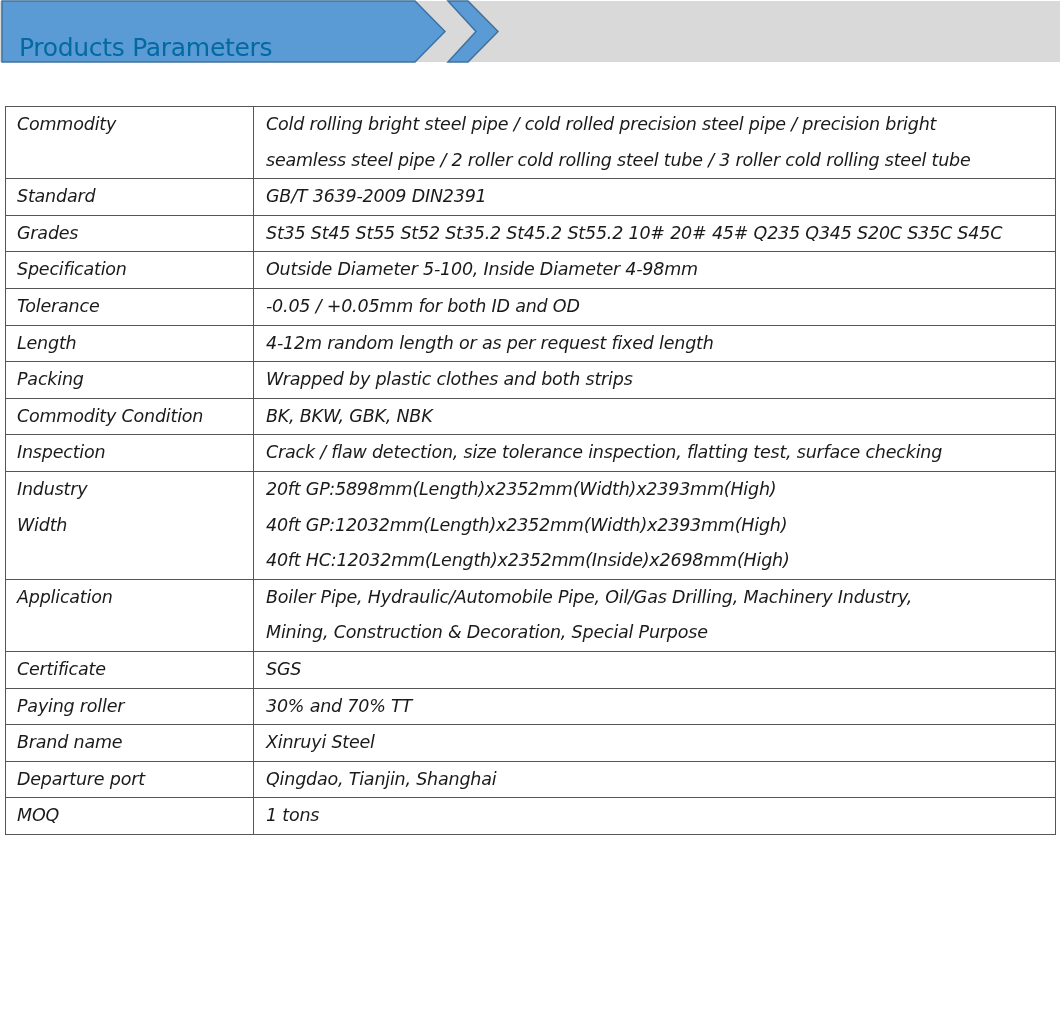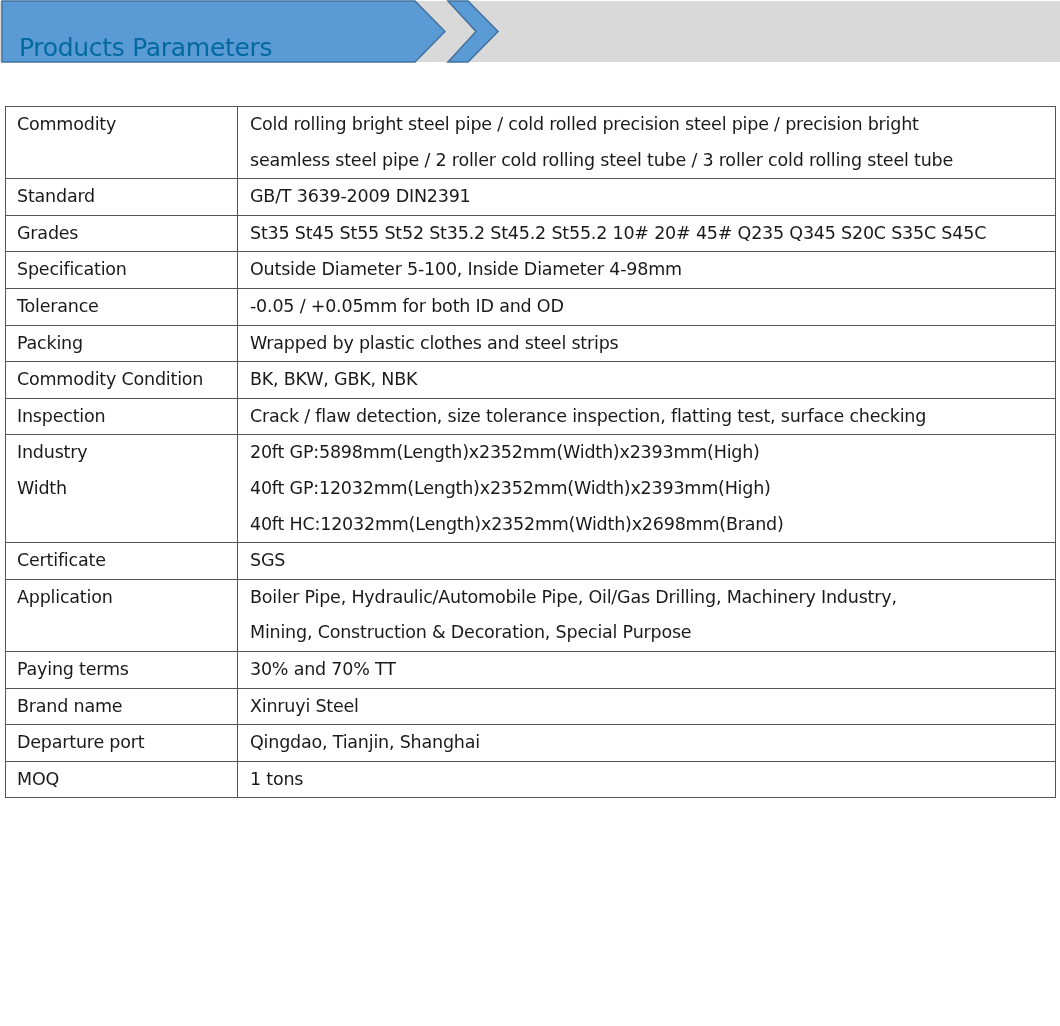--- a/index.html
+++ b/index.html
@@ -44,25 +44,26 @@
       left: 5px;
       top: 106px;
       width: 1051px;
       border-collapse: collapse;
       table-layout: fixed;
       font-size: 17.5px;
       letter-spacing: -0.2px;
     }
     table.params td {
       border: 1.5px solid #555555;
-      padding: 0 0 0 11px;
+      padding: 0 16px 0 11px;
       vertical-align: top;
       line-height: 35.6px;
       white-space: nowrap;
       overflow: hidden;
+      font-style: italic;
     }
     table.params td.label {
       width: 220px;
     }
     table.params td.value {
       padding-left: 12px;
     }
     .line { display: block; }
   </style>
 </head>
@@ -120,24 +121,32 @@
       <tr>
         <td class="label">
           <span class="line">Tolerance</span>
         </td>
         <td class="value">
           <span class="line">-0.05 / +0.05mm for both ID and OD</span>
         </td>
       </tr>
       <tr>
         <td class="label">
+          <span class="line">Length</span>
+        </td>
+        <td class="value">
+          <span class="line">4-12m random length or as per request fixed length</span>
+        </td>
+      </tr>
+      <tr>
+        <td class="label">
           <span class="line">Packing</span>
         </td>
         <td class="value">
-          <span class="line">Wrapped by plastic clothes and steel strips</span>
+          <span class="line">Wrapped by plastic clothes and both strips</span>
         </td>
       </tr>
       <tr>
         <td class="label">
           <span class="line">Commodity Condition</span>
         </td>
         <td class="value">
           <span class="line">BK, BKW, GBK, NBK</span>
         </td>
       </tr>
@@ -150,43 +159,43 @@
         </td>
       </tr>
       <tr>
         <td class="label">
           <span class="line">Industry</span>
           <span class="line">Width</span>
         </td>
         <td class="value">
           <span class="line">20ft GP:5898mm(Length)x2352mm(Width)x2393mm(High)</span>
           <span class="line">40ft GP:12032mm(Length)x2352mm(Width)x2393mm(High)</span>
-          <span class="line">40ft HC:12032mm(Length)x2352mm(Width)x2698mm(Brand)</span>
-        </td>
-      </tr>
-      <tr>
-        <td class="label">
-          <span class="line">Certificate</span>
-        </td>
-        <td class="value">
-          <span class="line">SGS</span>
+          <span class="line">40ft HC:12032mm(Length)x2352mm(Inside)x2698mm(High)</span>
         </td>
       </tr>
       <tr>
         <td class="label">
           <span class="line">Application</span>
         </td>
         <td class="value">
           <span class="line">Boiler Pipe, Hydraulic/Automobile Pipe, Oil/Gas Drilling, Machinery Industry,</span>
           <span class="line">Mining, Construction &amp; Decoration, Special Purpose</span>
         </td>
       </tr>
       <tr>
         <td class="label">
-          <span class="line">Paying terms</span>
+          <span class="line">Certificate</span>
+        </td>
+        <td class="value">
+          <span class="line">SGS</span>
+        </td>
+      </tr>
+      <tr>
+        <td class="label">
+          <span class="line">Paying roller</span>
         </td>
         <td class="value">
           <span class="line">30% and 70% TT</span>
         </td>
       </tr>
       <tr>
         <td class="label">
           <span class="line">Brand name</span>
         </td>
         <td class="value">

